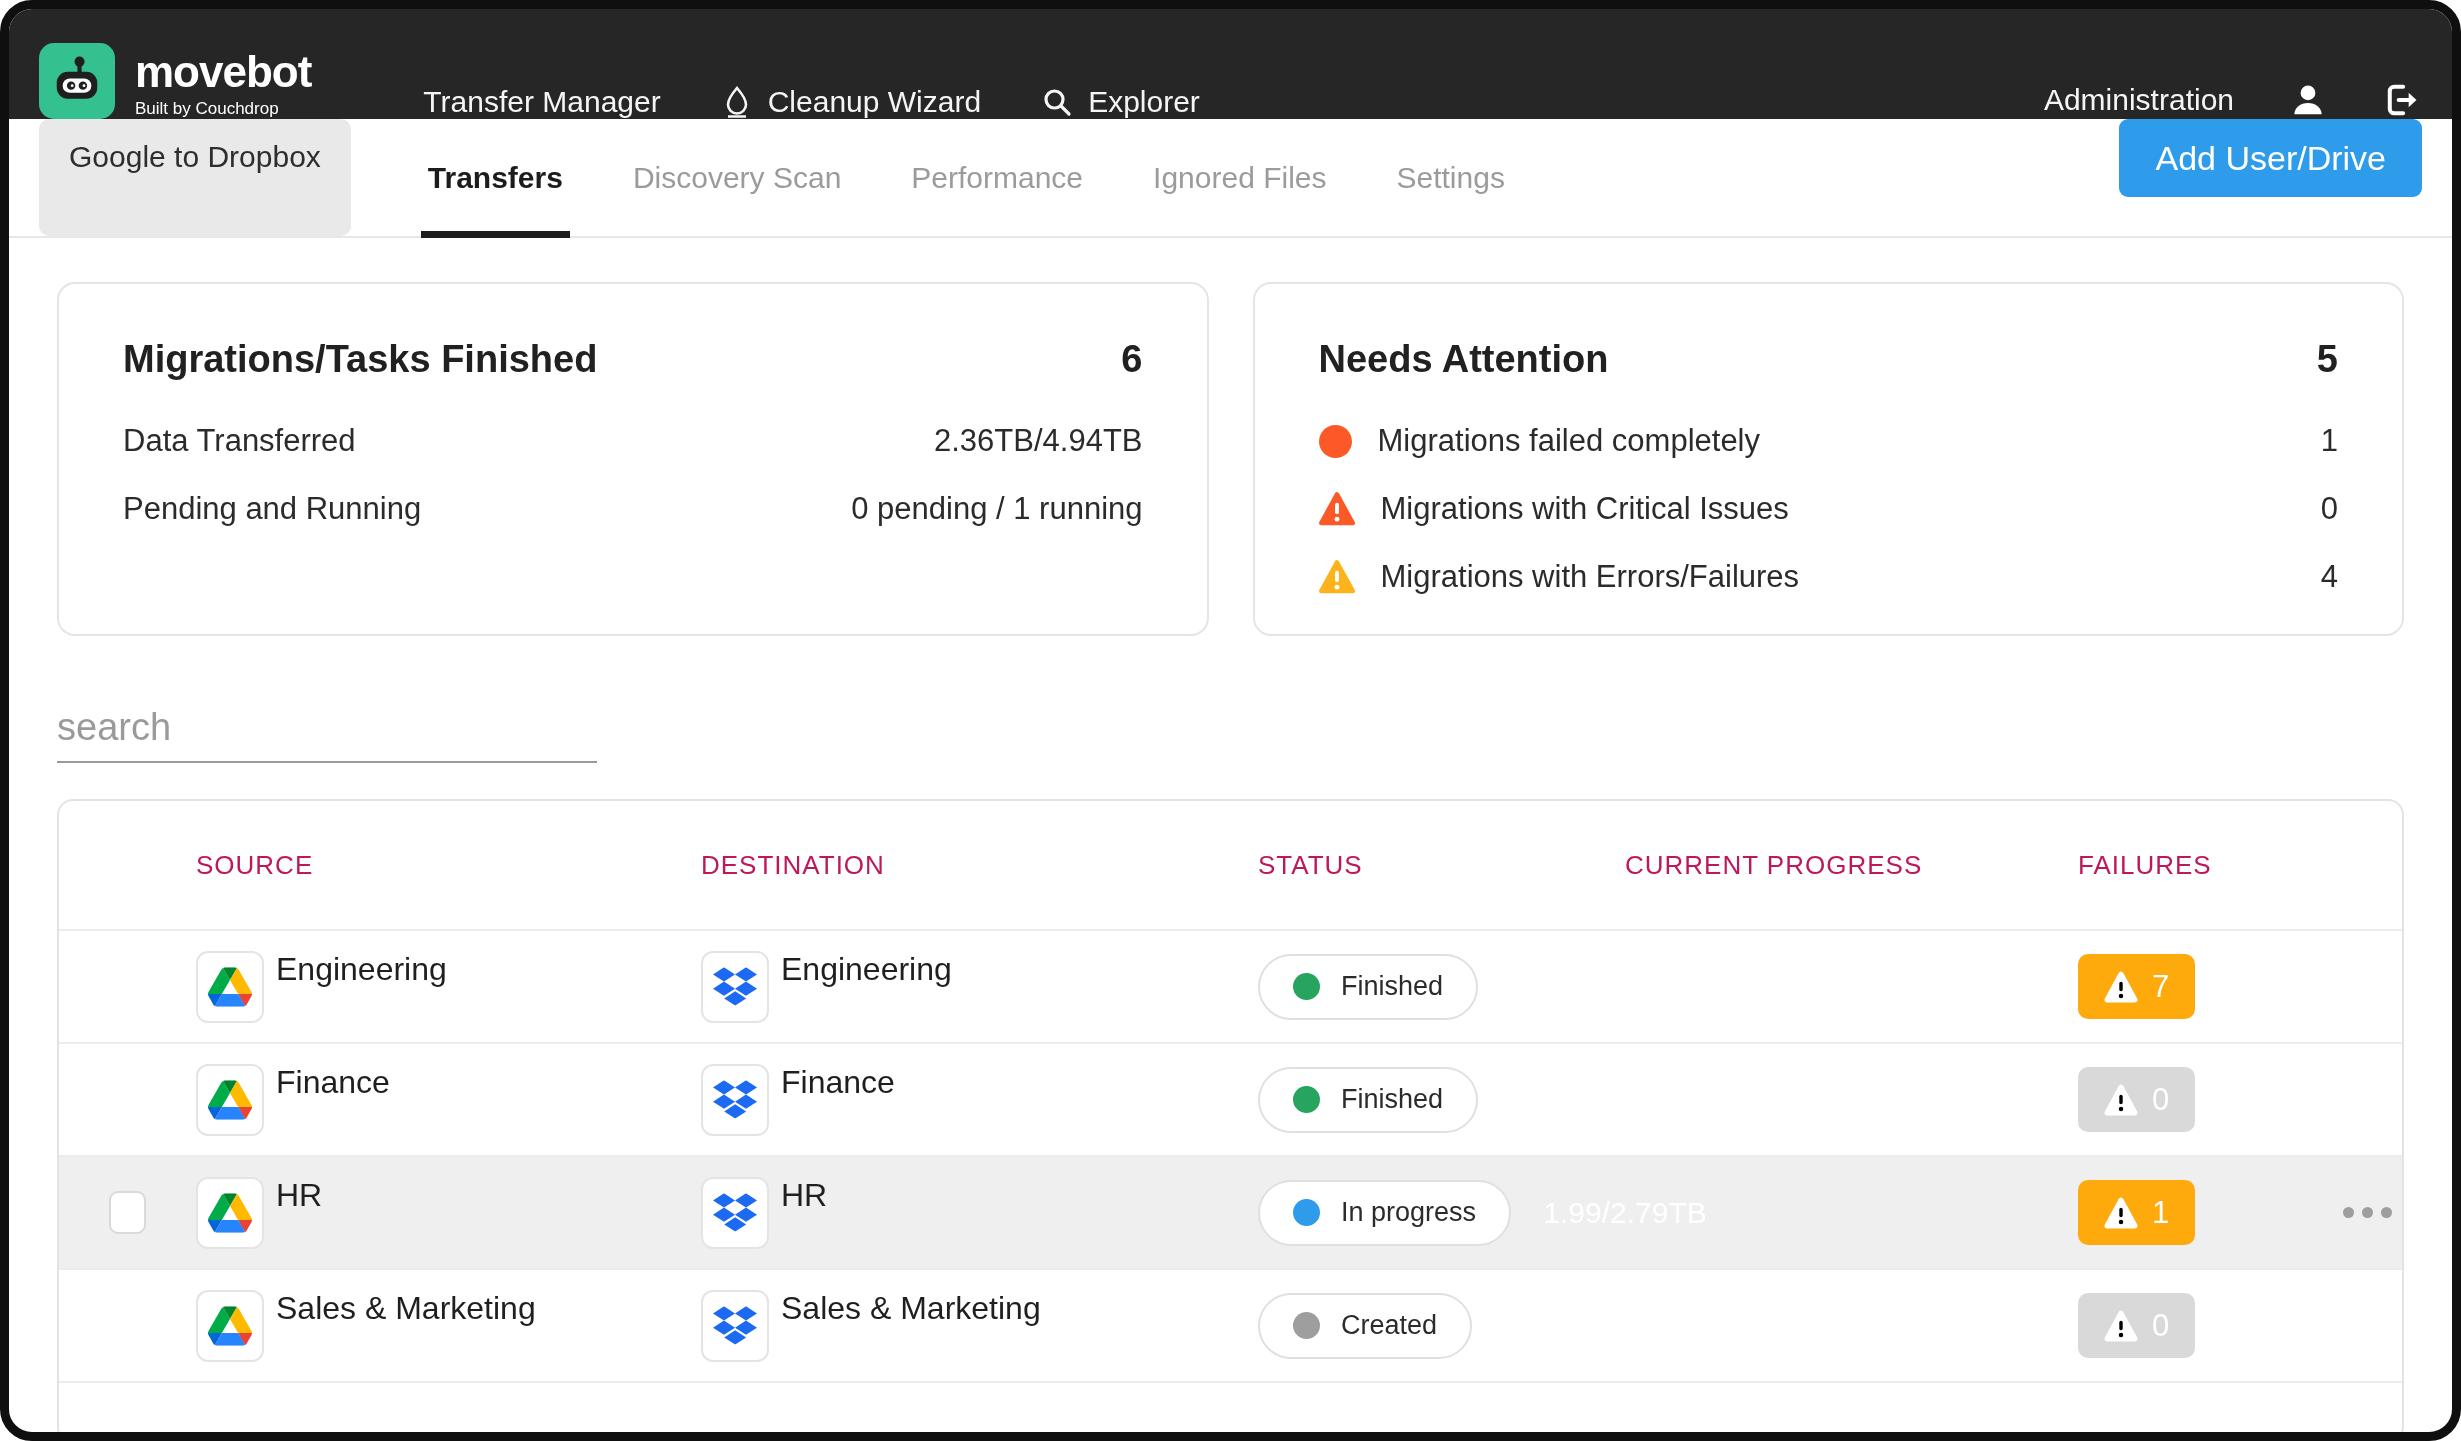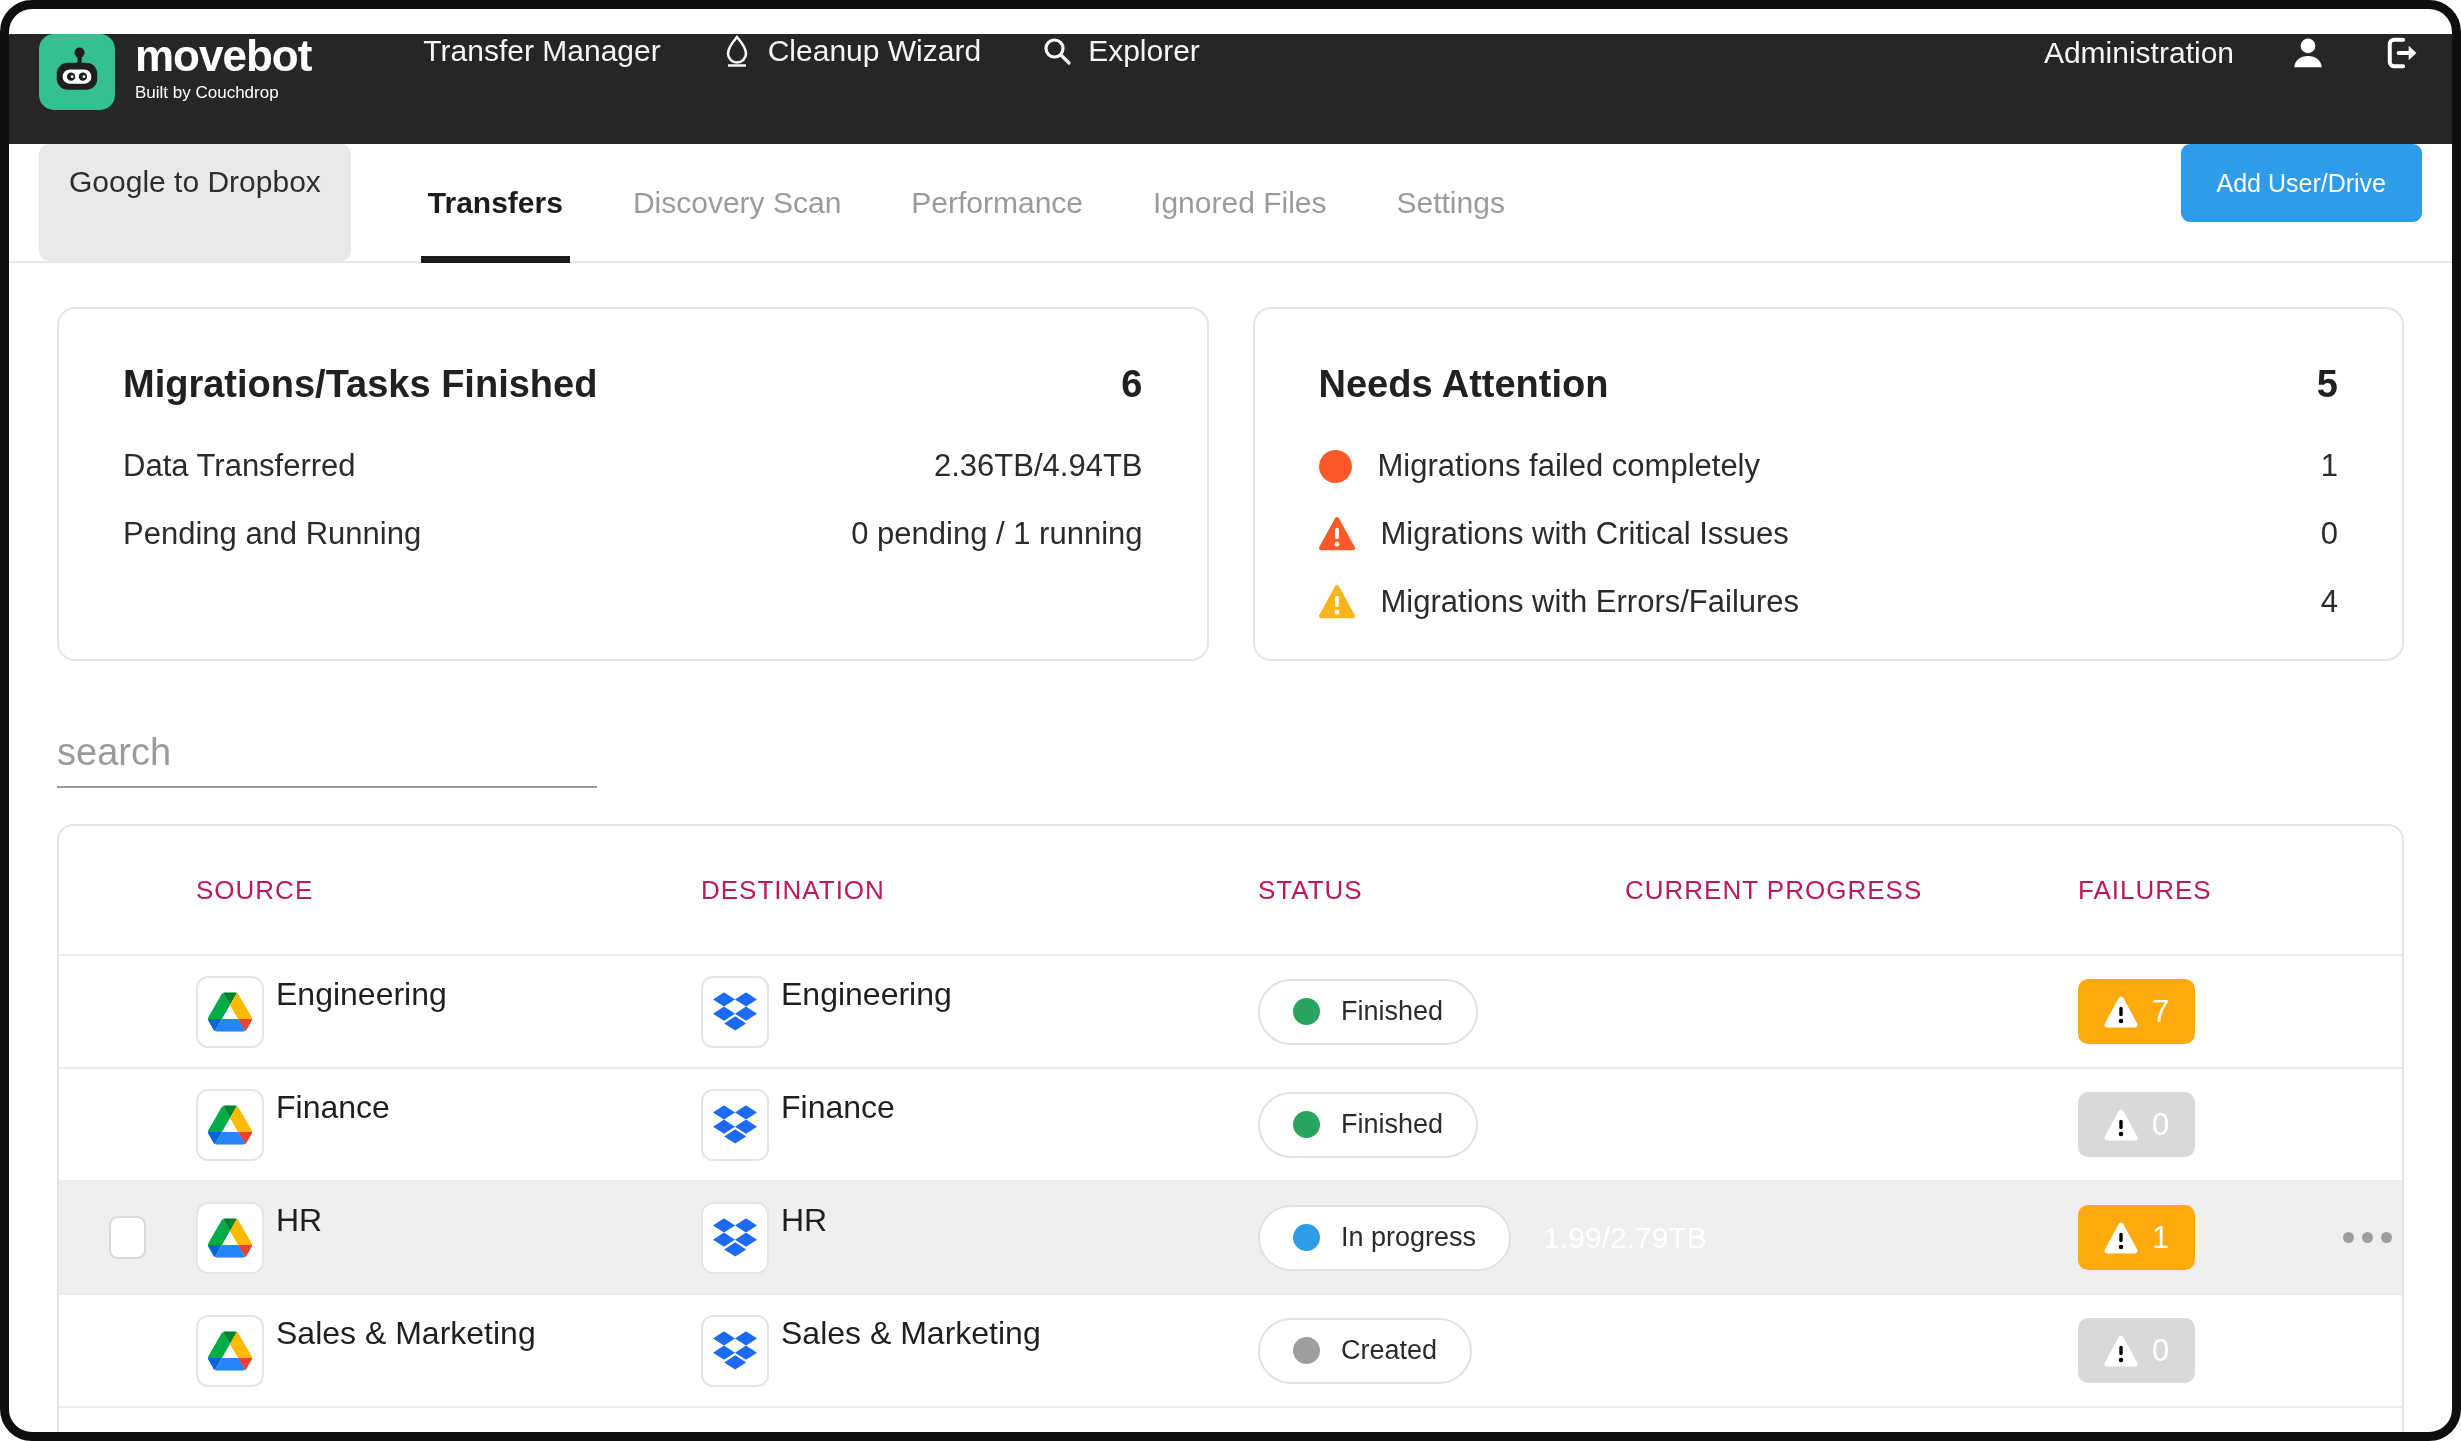--- a/index.html
+++ b/index.html
@@ -3,37 +3,37 @@
 <meta charset="utf-8">
 <style>
   * { box-sizing: border-box; margin: 0; padding: 0; }
   html,body { width: 2461px; height: 1441px; background:#ffffff; font-family:"Liberation Sans", sans-serif; }
   .frame {
     position:absolute; inset:0; border:9px solid #0f0f0f; border-radius:32px;
     overflow:hidden; background:#ffffff;
   }
 
   
-  .topnav { height:110px; background:#262626; display:flex; align-items:flex-start; padding:0 30px;margin-top:25px; }
+  .topnav { height:110px; background:#262626; display:flex; align-items:flex-end; padding:0 30px; }
   .logo-box { width:76px; height:76px; background:#35c08f; border-radius:15px; display:flex; align-items:center; justify-content:center; flex:0 0 auto; }
   .brand { display:flex; flex-direction:column; margin-left:20px; color:#ffffff; }
   .brand-name { font-size:44px; font-weight:bold; line-height:1; letter-spacing:-1px; }
   .brand-sub { font-size:17px; font-weight:normal; margin-top:5px; }
   .nav-links { display:flex; align-items:center; margin-left:112px; gap:60px; }
   .nav-link { display:flex; align-items:center; gap:15px; color:#f5f5f5; font-size:30px; cursor:pointer; }
   .nav-right { margin-left:auto; display:flex; align-items:center; gap:55px; color:#f5f5f5; font-size:30px; }
 
   
   .tabbar { height:119px; display:flex; padding:0 30px; border-bottom:2px solid #e7e7e7; background:#fff; }
   .project-chip { background:#e9e9e9; color:#2e2e2e; font-size:30px; padding:21px 30px; border-radius:10px; margin-right:42px; cursor:pointer; }
   .tabs { display:flex; align-self:stretch; }
   .tab { display:flex; align-items:center; padding:0 35px; font-size:30px; color:#9b9b9b; position:relative; cursor:pointer; }
   .tab.active { color:#1c1c1c; font-weight:bold; }
   .tab.active::after { content:""; position:absolute; left:28px; right:28px; bottom:-2px; height:7px; background:#1c1c1c; }
-  .add-btn { margin-left:auto; background:#2e9ceb; color:#ffffff; font-size:25px; padding:0 36px; height:78px; border:none; border-radius:9px; cursor:pointer; font-family:inherit; }
+  .add-btn { margin-left:auto; background:#2e9ceb; color:#ffffff; font-size:34px; padding:0 36px; height:78px; border:none; border-radius:9px; cursor:pointer; font-family:inherit; }
 
   
   .content { padding:0 48px; }
   .cards { display:flex; gap:44px; margin-top:44px; }
   .card { flex:1; border:2px solid #e5e5e5; border-radius:18px; height:354px; padding:54px 64px; }
   .card-title-row { display:flex; justify-content:space-between; align-items:baseline; font-size:38px; font-weight:bold; color:#212121; }
   .card-rows { margin-top:42px; display:flex; flex-direction:column; gap:32px; }
   .card-row { display:flex; justify-content:space-between; align-items:center; font-size:31px; color:#2b2b2b; }
   .att-left { display:flex; align-items:center; gap:26px; }
   .att-dot { width:33px; height:33px; border-radius:50%; background:#fb5a28; }

